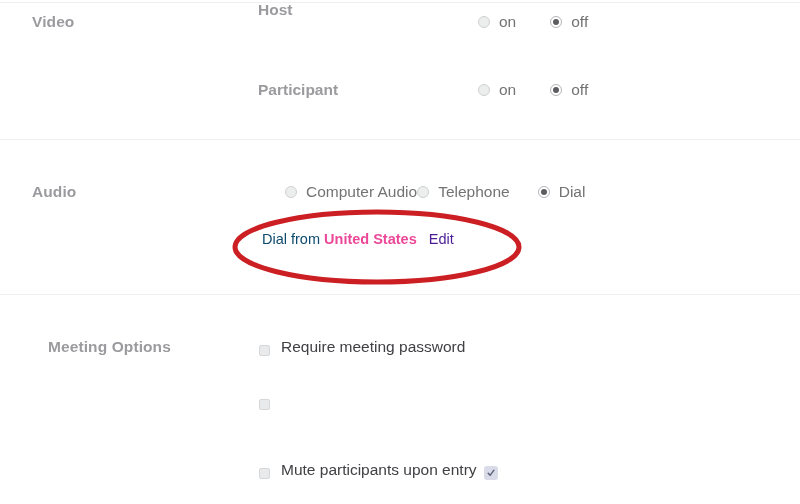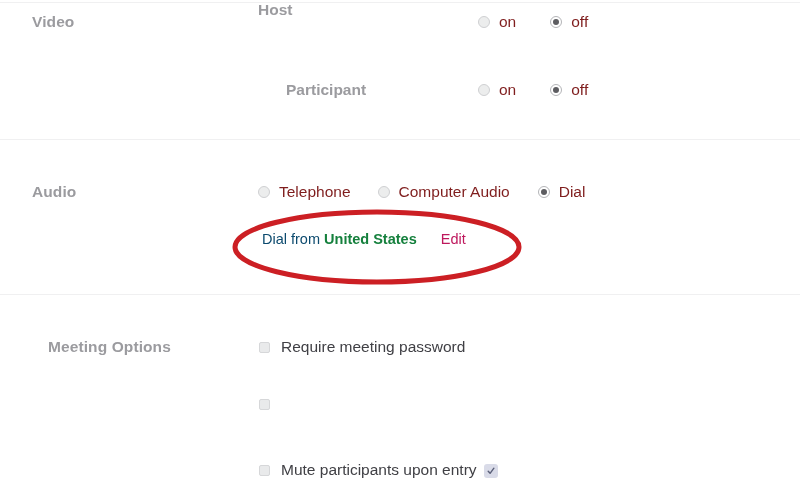--- a/index.html
+++ b/index.html
@@ -88,31 +88,31 @@
     top: 50%;
     width: 6px;
     height: 6px;
     margin-left: -3px;
     margin-top: -3px;
     border-radius: 50%;
     background: #5d5d61;
   }
   .radio-text {
     font-size: 15.5px;
-    color: #7f1d1d;
+    color: #737373;
     margin-left: 9px;
     white-space: nowrap;
     text-align: center;
   }
 
   
   .check-row {
     position: absolute;
     display: flex;
-    align-items: center;
+    align-items: flex-end;
     white-space: nowrap;
   }
   .checkbox {
     display: inline-block;
     width: 11px;
     height: 11px;
     box-sizing: border-box;
     background: #e9eaeb;
     border: 1px solid #d6d7d9;
     border-radius: 2px;
@@ -143,26 +143,26 @@
   
   .dial-line {
     position: absolute;
     white-space: nowrap;
     font-size: 14.5px;
   }
   .dial-from {
     color: #0c4a6e;
   }
   .dial-country {
-    color: #15803d;
+    color: #ec4899;
     font-weight: bold;
   }
   .dial-edit {
-    color: #be185d;
-    margin-left: 20px;
+    color: #4c1d95;
+    margin-left: 8px;
     text-decoration: none;
     cursor: pointer;
   }
 
   
   .annotation {
     position: absolute;
     pointer-events: none;
   }
 </style>
@@ -183,48 +183,48 @@
       <span class="radio-opt">
         <span class="radio"></span>
         <span class="radio-text">on</span>
       </span>
       <span class="radio-opt" style="margin-left:34px;">
         <span class="radio checked"></span>
         <span class="radio-text">off</span>
       </span>
     </div>
 
-    <div class="field-label" style="left:258px; top:81px;margin-left:28px;">Participant</div>
+    <div class="field-label" style="left:258px; top:81px;">Participant</div>
 
     <div class="radio-group" style="left:478px; top:81px;">
       <span class="radio-opt">
         <span class="radio"></span>
         <span class="radio-text">on</span>
       </span>
       <span class="radio-opt" style="margin-left:34px;">
         <span class="radio checked"></span>
         <span class="radio-text">off</span>
       </span>
     </div>
   </div>
 
   <div class="divider" style="top:139px;"></div>
 
   <div class="section">
 
     <div class="row-label" style="left:32px; top:183px;">Audio</div>
 
     <div class="radio-group" style="left:258px; top:183px;">
+      <span class="radio-opt" style="margin-left:27px;">
+        <span class="radio"></span>
+        <span class="radio-text">Computer Audio</span>
+      </span>
       <span class="radio-opt">
         <span class="radio"></span>
         <span class="radio-text">Telephone</span>
-      </span>
-      <span class="radio-opt" style="margin-left:27px;">
-        <span class="radio"></span>
-        <span class="radio-text">Computer Audio</span>
       </span>
       <span class="radio-opt" style="margin-left:28px;">
         <span class="radio checked"></span>
         <span class="radio-text">Dial</span>
       </span>
     </div>
 
     <div class="dial-line" style="left:262px; top:231px;">
       <span class="dial-from">Dial from</span>
       <span class="dial-country">United States</span>

